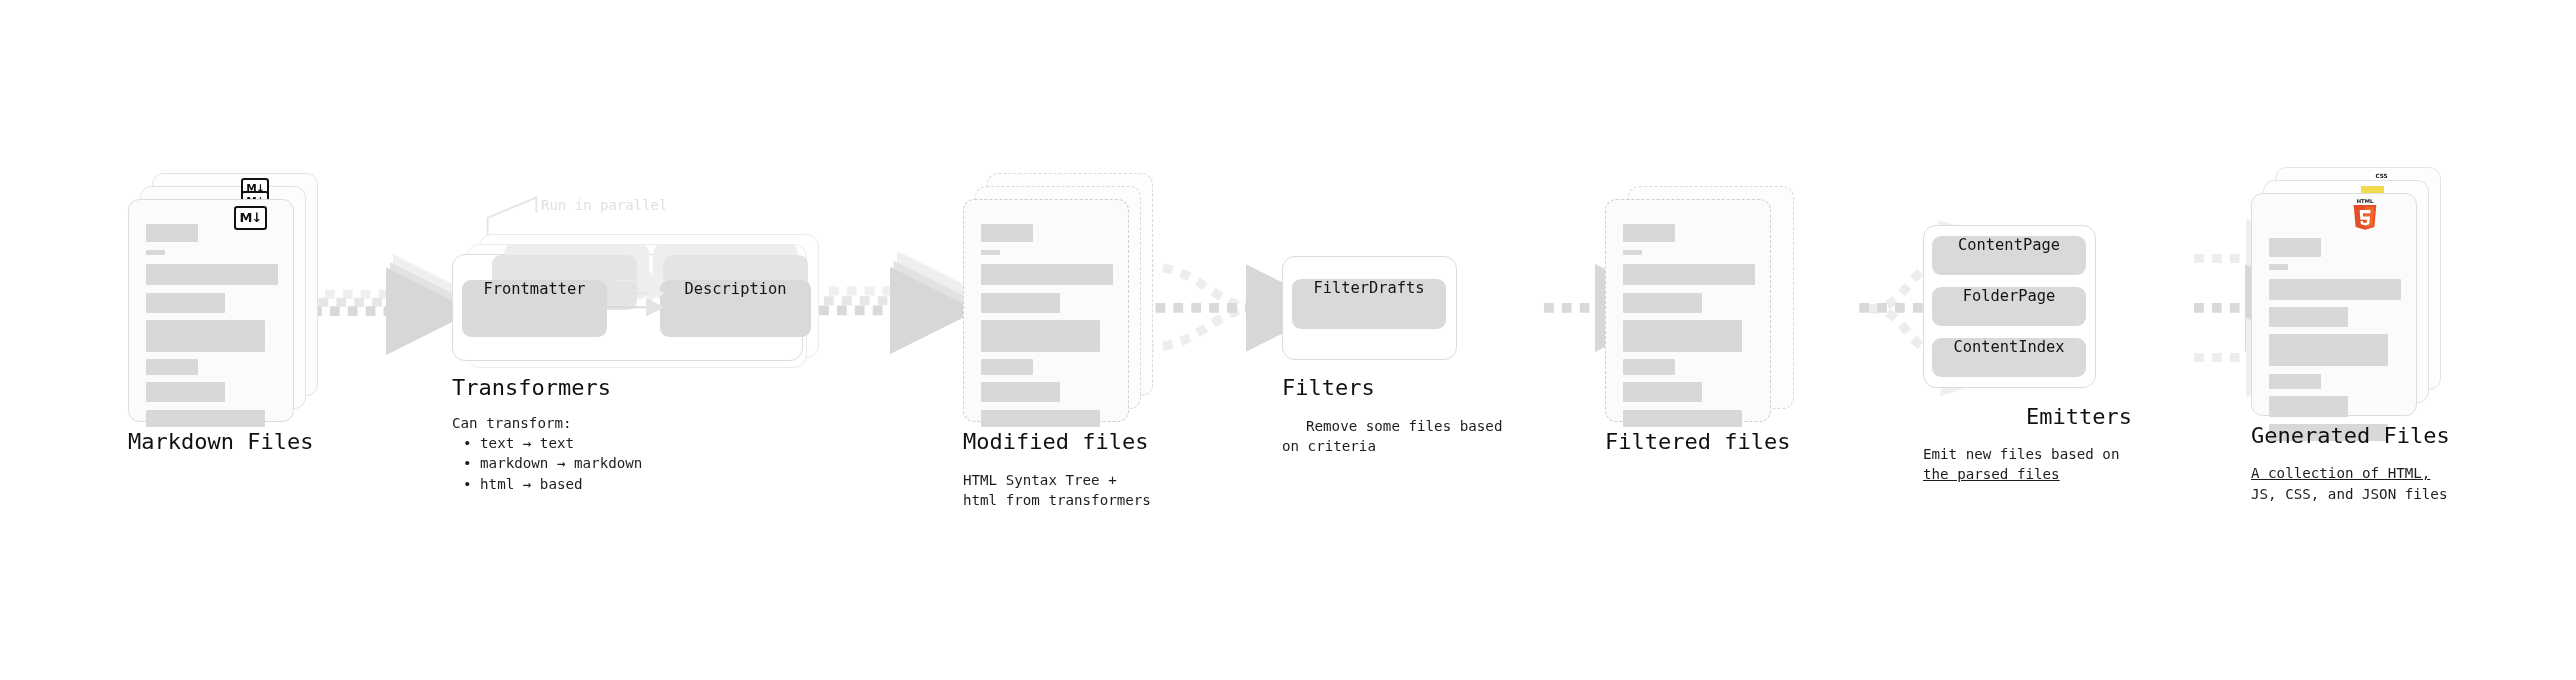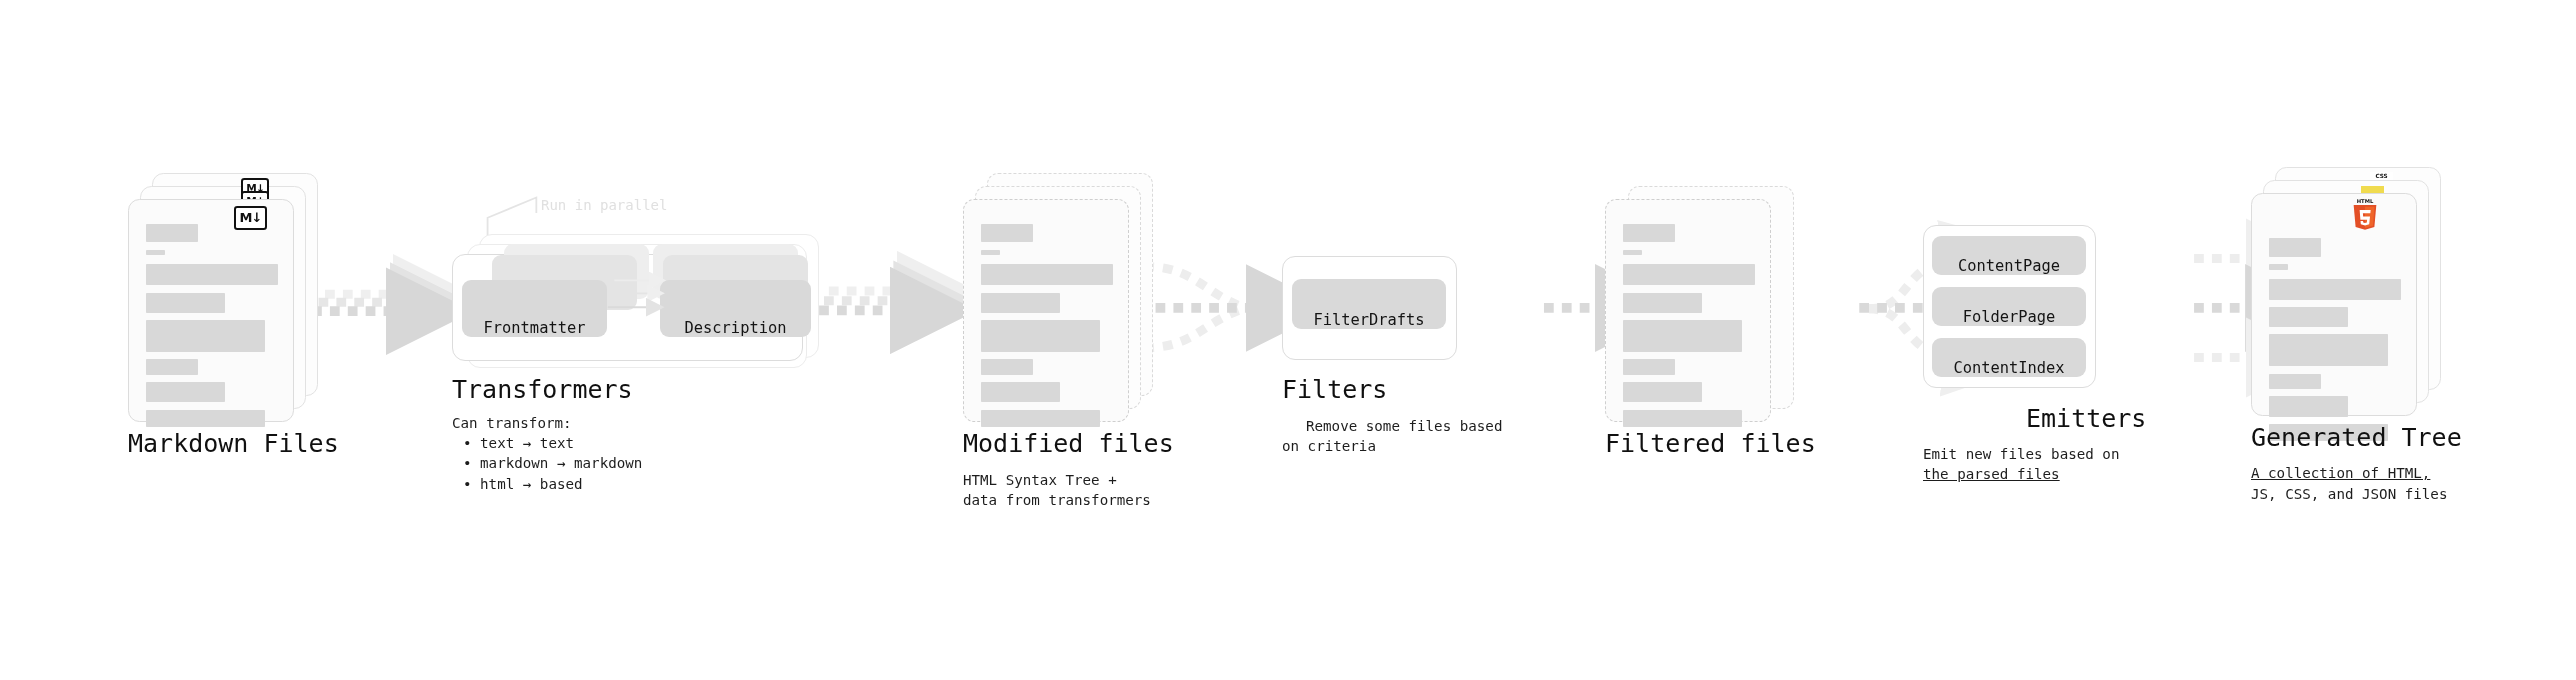--- a/index.html
+++ b/index.html
@@ -30,21 +30,21 @@
   .stackcard{
     position:absolute;width:166px;height:223px;border-radius:11.4px;
     box-sizing:border-box;background:#fdfdfd;
   }
   .stackcard.solid{border:1.3px solid #e2e2e2;}
   .stackcard.dashed{border:1.3px dashed #dadada;}
 
   
   .title{
     position:absolute;
-    font-size:25px;
+    font-size:22px;
     letter-spacing:0px;
     color:#101010;
     white-space:nowrap;
     font-weight:400;
   }
   .sub{
     position:absolute;
     font-size:14.2px;
     line-height:20.3px;
     color:#1d1d1d;
@@ -64,21 +64,21 @@
     box-sizing:border-box;
     border:1.3px solid #ececec;
     border-radius:13px;
     background:#ffffff;
   }
   .pill{
     position:absolute;
     box-sizing:border-box;
     background:#d9d9d9;
     border-radius:9px;
-    display:flex;align-items:flex-end;justify-content:center;
+    display:flex;align-items:flex-start;justify-content:center;
     font-size:15.4px;
     color:#141414;
     white-space:nowrap;
   }
   .pill.ghost1{background:#e4e4e4;}
   .pill.ghost2{background:#eeeeee;}
 
   
   .mdbadge{
     position:absolute;
@@ -236,21 +236,21 @@
         <div class="row" style="width:132px;height:21px;"></div>
         <div class="row" style="width:79px;height:20.3px;"></div>
         <div class="row" style="width:119px;height:32px;"></div>
         <div class="row" style="width:52px;height:15.4px;"></div>
         <div class="row" style="width:79px;height:20.3px;"></div>
         <div class="row" style="width:119px;height:17px;"></div>
       </div>
     </div>
     <div class="title" style="left:963px;top:429px;">Modified files</div>
     <div class="sub" style="left:963px;top:470px;">HTML Syntax Tree +</div>
-    <div class="sub" style="left:963px;top:490px;">data from transformers</div>
+    <div class="sub" style="left:963px;top:490px;">html from transformers</div>
   </div>
 
   <div class="node">
     <div class="stagebox" style="left:1282px;top:256px;width:175px;height:104px;"></div>
     <div class="pill" style="left:1292px;top:279px;width:154px;height:50px;">
       <span>FilterDrafts</span>
     </div>
     <div class="title" style="left:1282px;top:375px;">Filters</div>
     <div class="sub" style="left:1282px;top:416px;margin-left:24px;">Remove some files based</div>
     <div class="sub" style="left:1282px;top:436px;">on criteria</div>
@@ -314,19 +314,19 @@
 
     <div class="html5" style="left:2351px;top:197px;">
       <svg width="28" height="34" viewBox="0 0 34 42">
         <text x="17" y="7" text-anchor="middle" font-family="DejaVu Sans, sans-serif" font-size="6.5" font-weight="bold" fill="#111">HTML</text>
         <path d="M3,10 L31,10 L28.6,37 L17,40.5 L5.4,37 Z" fill="#e34f26"></path>
         <path d="M17,12 L28.8,12 L26.8,35.6 L17,38.4 Z" fill="#ef652a"></path>
         <path d="M10,16 L24,16 L23.6,20 L14.4,20 L14.7,24 L23.2,24 L22.2,33.6 L17,35.2 L11.8,33.6 L11.5,29.6 L14.6,29.6 L14.8,31.6 L17,32.2 L19.3,31.6 L19.6,28 L11.3,28 L10.4,16 Z" fill="#fff"></path>
       </svg>
     </div>
 
-    <div class="title" style="left:2251px;top:423px;">Generated Tree</div>
+    <div class="title" style="left:2251px;top:423px;">Generated Files</div>
     <div class="sub" style="left:2251px;top:463px;text-decoration:underline;">A collection of HTML,</div>
     <div class="sub" style="left:2251px;top:484px;">JS, CSS, and JSON files</div>
   </div>
 
 </div>
 
 
 </body></html>

